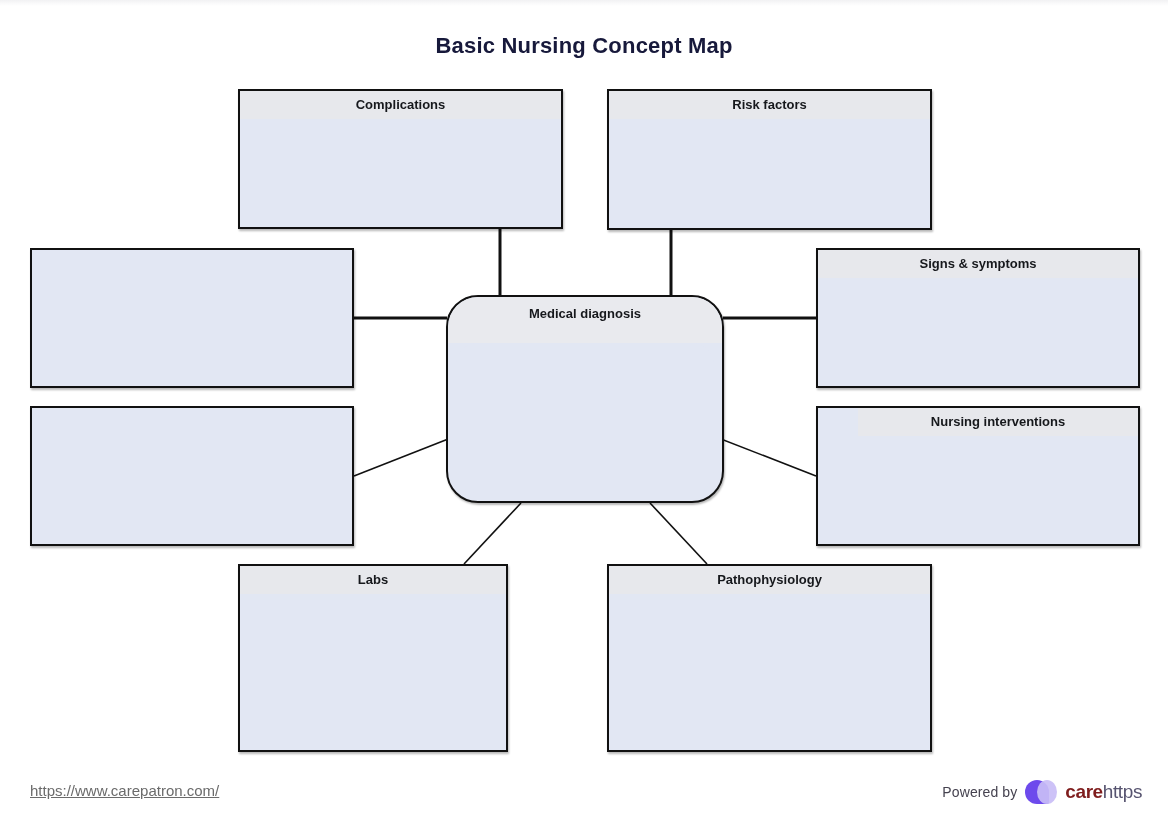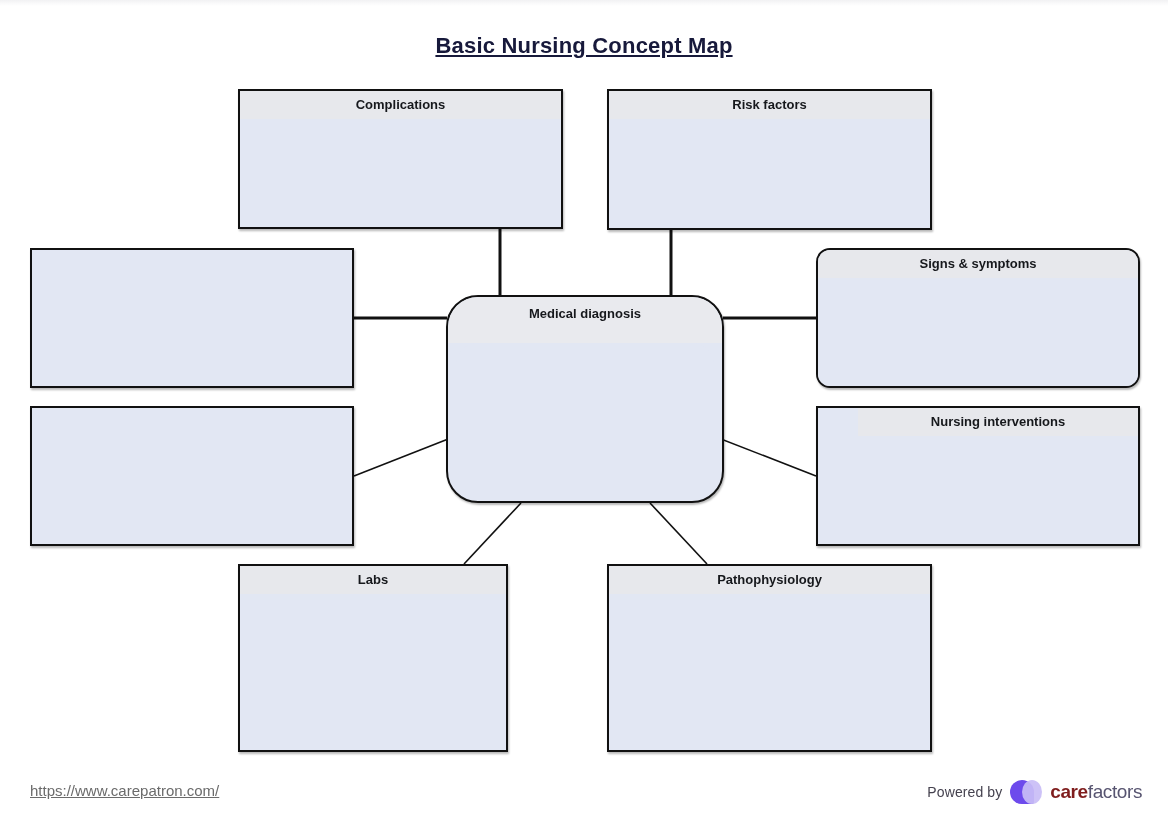--- a/index.html
+++ b/index.html
@@ -25,21 +25,20 @@
 
   #page-title {
     position: absolute;
     left: 0; top: 33px;
     width: 1168px;
     text-align: center;
     font-size: 22px;
     font-weight: bold;
     color: #17193b;
     letter-spacing: 0.2px;
-    text-decoration: underline;
   }
 
   
   #connectors {
     position: absolute;
     left: 0; top: 0;
     width: 1168px; height: 830px;
   }
 
   .node {
@@ -168,21 +167,21 @@
 
 <div class="node" style="left:607px; top:89px; width:325px; height:141px;">
   <div class="hdr">Risk factors</div>
   <div class="body" style="height:109px;"></div>
 </div>
 
 <div class="node" style="left:30px; top:248px; width:324px; height:140px;">
   <div class="body" style="height:108px;"></div>
 </div>
 
-<div class="node" style="left:816px; top:248px; width:324px; height:140px;border-radius:14px;">
+<div class="node" style="left:816px; top:248px; width:324px; height:140px;">
   <div class="hdr">Signs &amp; symptoms</div>
   <div class="body" style="height:108px;"></div>
 </div>
 
 <div class="node" style="left:30px; top:406px; width:324px; height:140px;">
   <div class="body" style="height:108px;"></div>
 </div>
 
 <div class="node" style="left:816px; top:406px; width:324px; height:140px;padding-left:40px;">
   <div class="hdr">Nursing interventions</div>
@@ -206,14 +205,14 @@
 </div>
 
 <a id="footer-url" href="#">https://www.carepatron.com/</a>
 
 <div id="brand">
   <span class="powered">Powered by</span>
   <span class="logo-mark">
     <span class="blob"></span>
     <span class="circle"></span>
   </span>
-  <span class="wordmark"><span class="b">care</span><span class="n">factors</span></span>
+  <span class="wordmark"><span class="b">care</span><span class="n">https</span></span>
 </div>
 
 </body></html>

